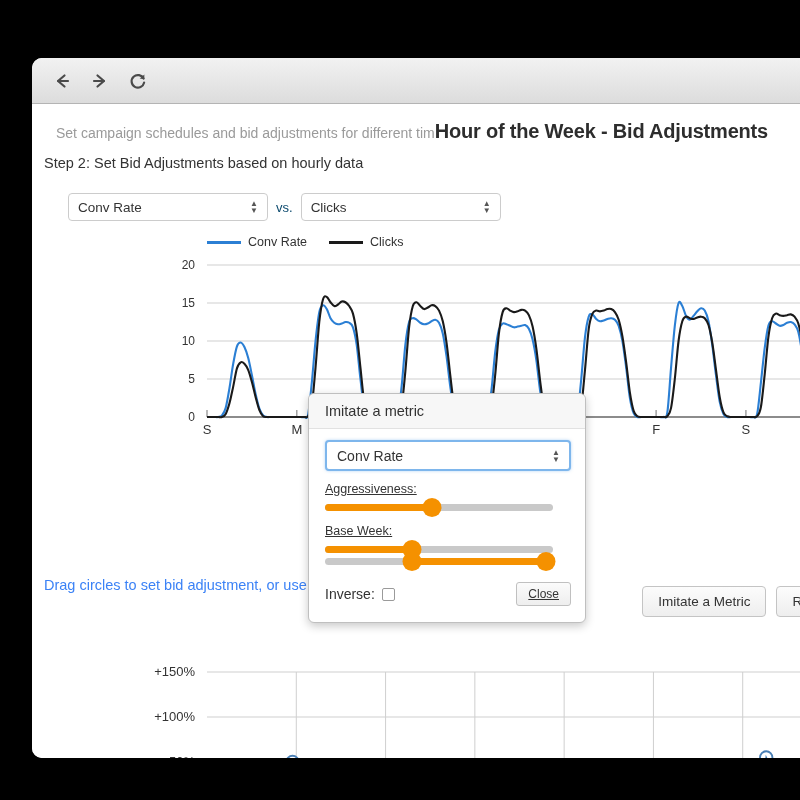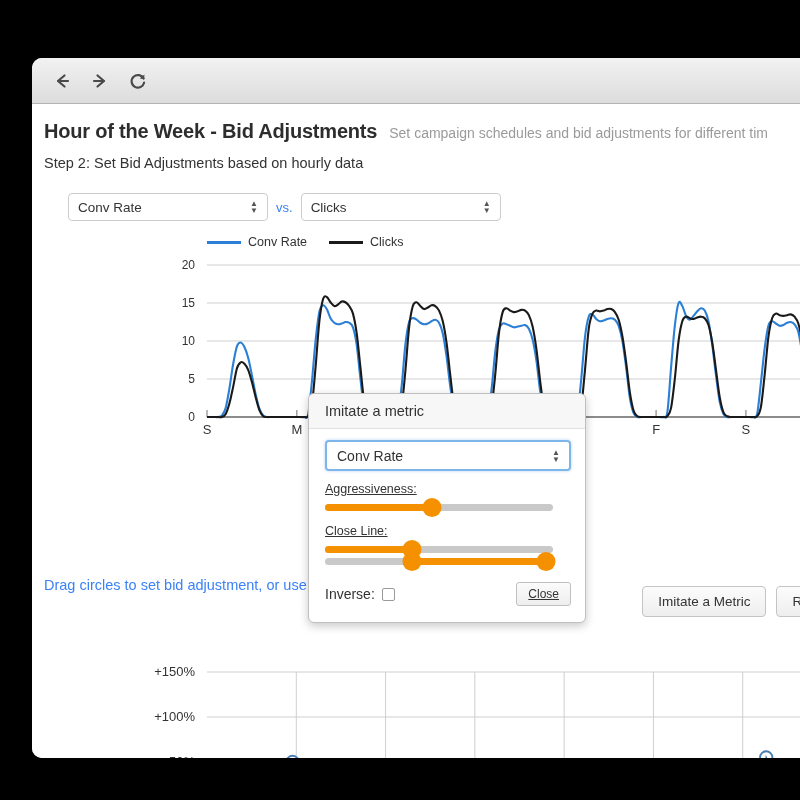--- a/index.html
+++ b/index.html
@@ -90,21 +90,21 @@
   }
   .select-arrows {
     position: absolute;
     right: 9px; top: 50%;
     transform: translateY(-50%);
     display: flex; flex-direction: column;
     line-height: 0;
     color: #555;
   }
   .select-arrows span { font-size: 8px; line-height: 7px; }
-  #vs-label { font-size: 13px; color: #3b82f6; }
+  #vs-label { font-size: 13px; color: #0c4a6e; }
 
   
   #top-chart-wrap {
     position: relative;
     margin: 14px 0 0 0;
     height: 220px;
   }
   #legend {
     position: absolute;
     left: 175px; top: 0px;
@@ -271,22 +271,22 @@
       <svg width="20" height="20" viewBox="0 0 20 20">
         <path d="M15.6 7.6 A6.3 6.3 0 1 0 16.1 11.6" fill="none" stroke="#4a4a4a" stroke-width="2.2" stroke-linecap="round"></path>
         <path d="M16.4 3.6 L16.2 8.2 L11.7 7.4 Z" fill="#4a4a4a"></path>
       </svg>
     </div>
   </div>
 
   <div id="page-content">
 
     <div id="page-header">
+      <div id="page-subtitle">Set campaign schedules and bid adjustments for different tim</div>
       <div id="page-title">Hour of the Week - Bid Adjustments</div>
-      <div id="page-subtitle">Set campaign schedules and bid adjustments for different tim</div>
     </div>
 
     <div id="step-label">Step 2: Set Bid Adjustments based on hourly data</div>
 
     <div id="metric-row">
       <div class="select-box">
         <span>Conv Rate</span>
         <span class="select-arrows">
             <span>▲</span>
             <span>▼</span>
@@ -481,21 +481,21 @@
             </span>
         </div>
 
         <div class="slider-label">Aggressiveness:</div>
         <div class="slider">
           <div class="slider-track"></div>
           <div class="slider-fill" id="agg-fill" style="width: 47%; left: 0px;"></div>
           <div class="slider-thumb" id="agg-thumb" style="left: 107.16px;"></div>
         </div>
 
-        <div class="slider-label">Close Line:</div>
+        <div class="slider-label">Base Week:</div>
         <div class="slider">
           <div class="slider-track"></div>
           <div class="slider-fill" id="base-fill" style="width: 38%; left: 0px;"></div>
           <div class="slider-thumb" id="base-thumb" style="left: 86.64px;"></div>
         </div>
 
         <div class="slider">
           <div class="slider-track"></div>
           <div class="slider-fill" id="mm-fill" style="left: 86.64px; width: 134.52px;"></div>
           <div class="slider-thumb" id="mm-thumb-low" style="left: 86.64px;"></div>

